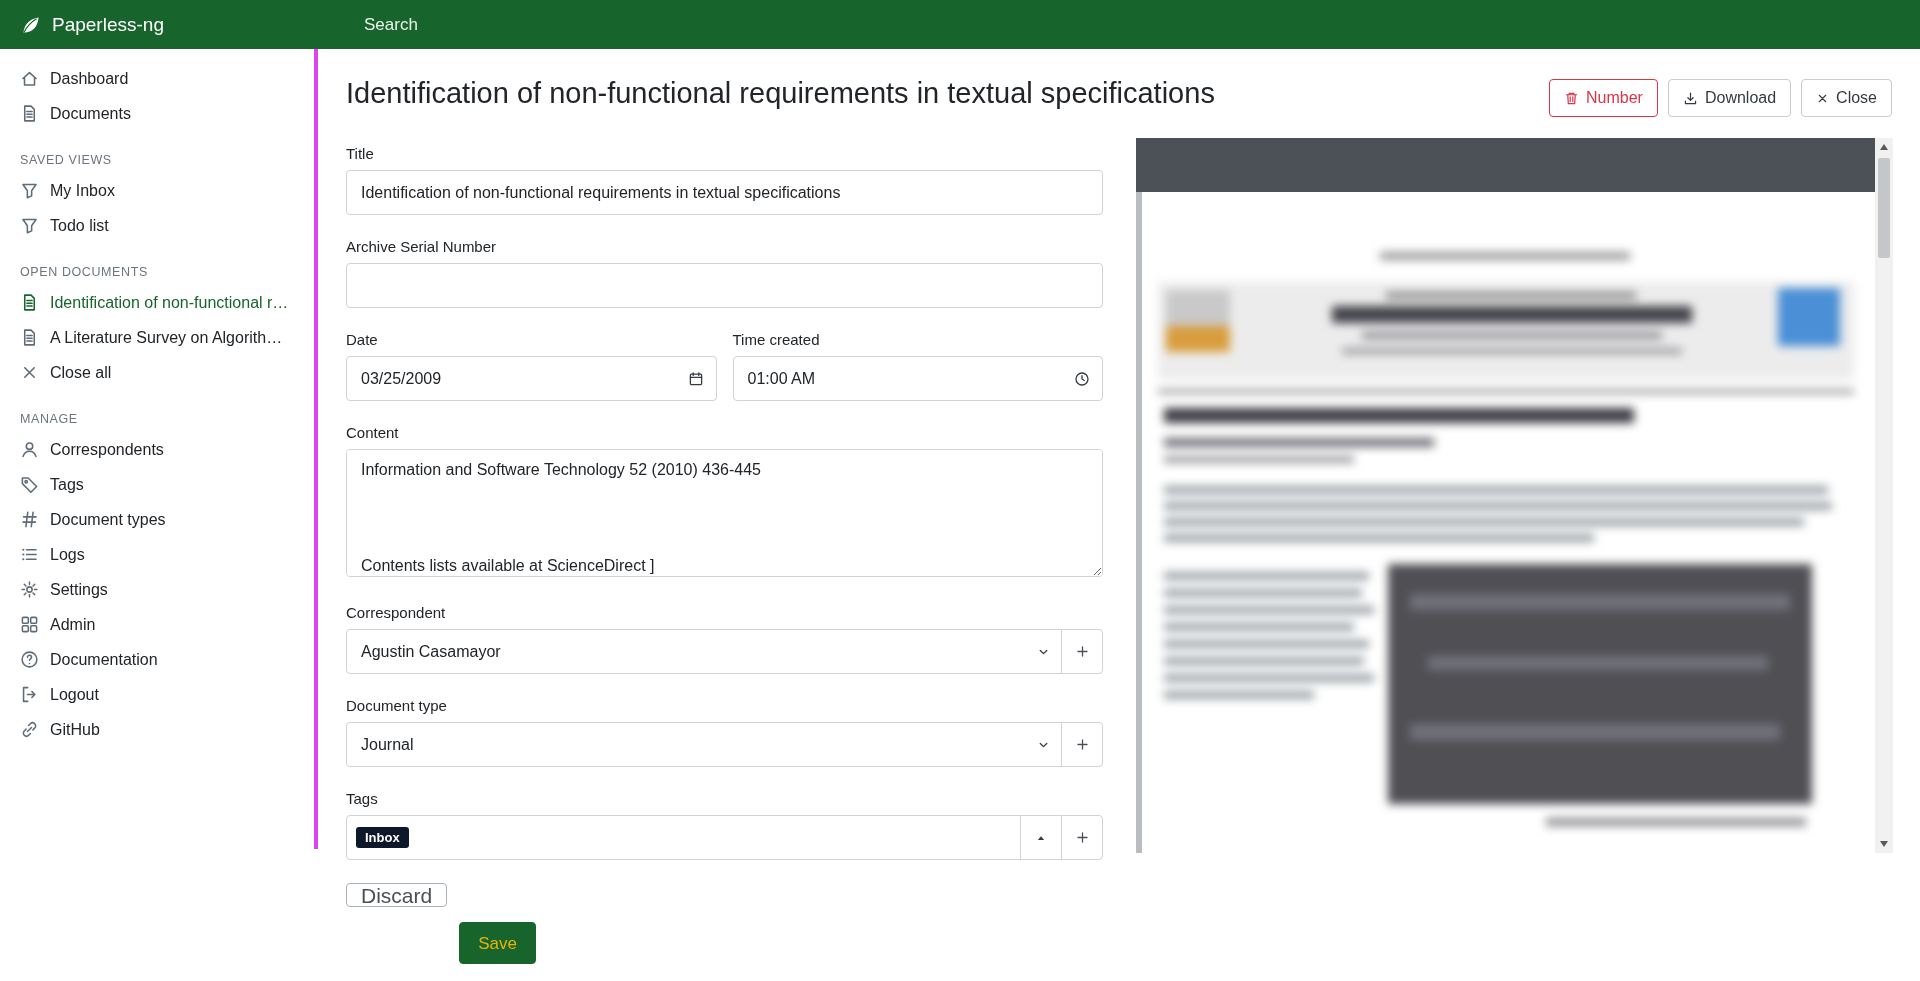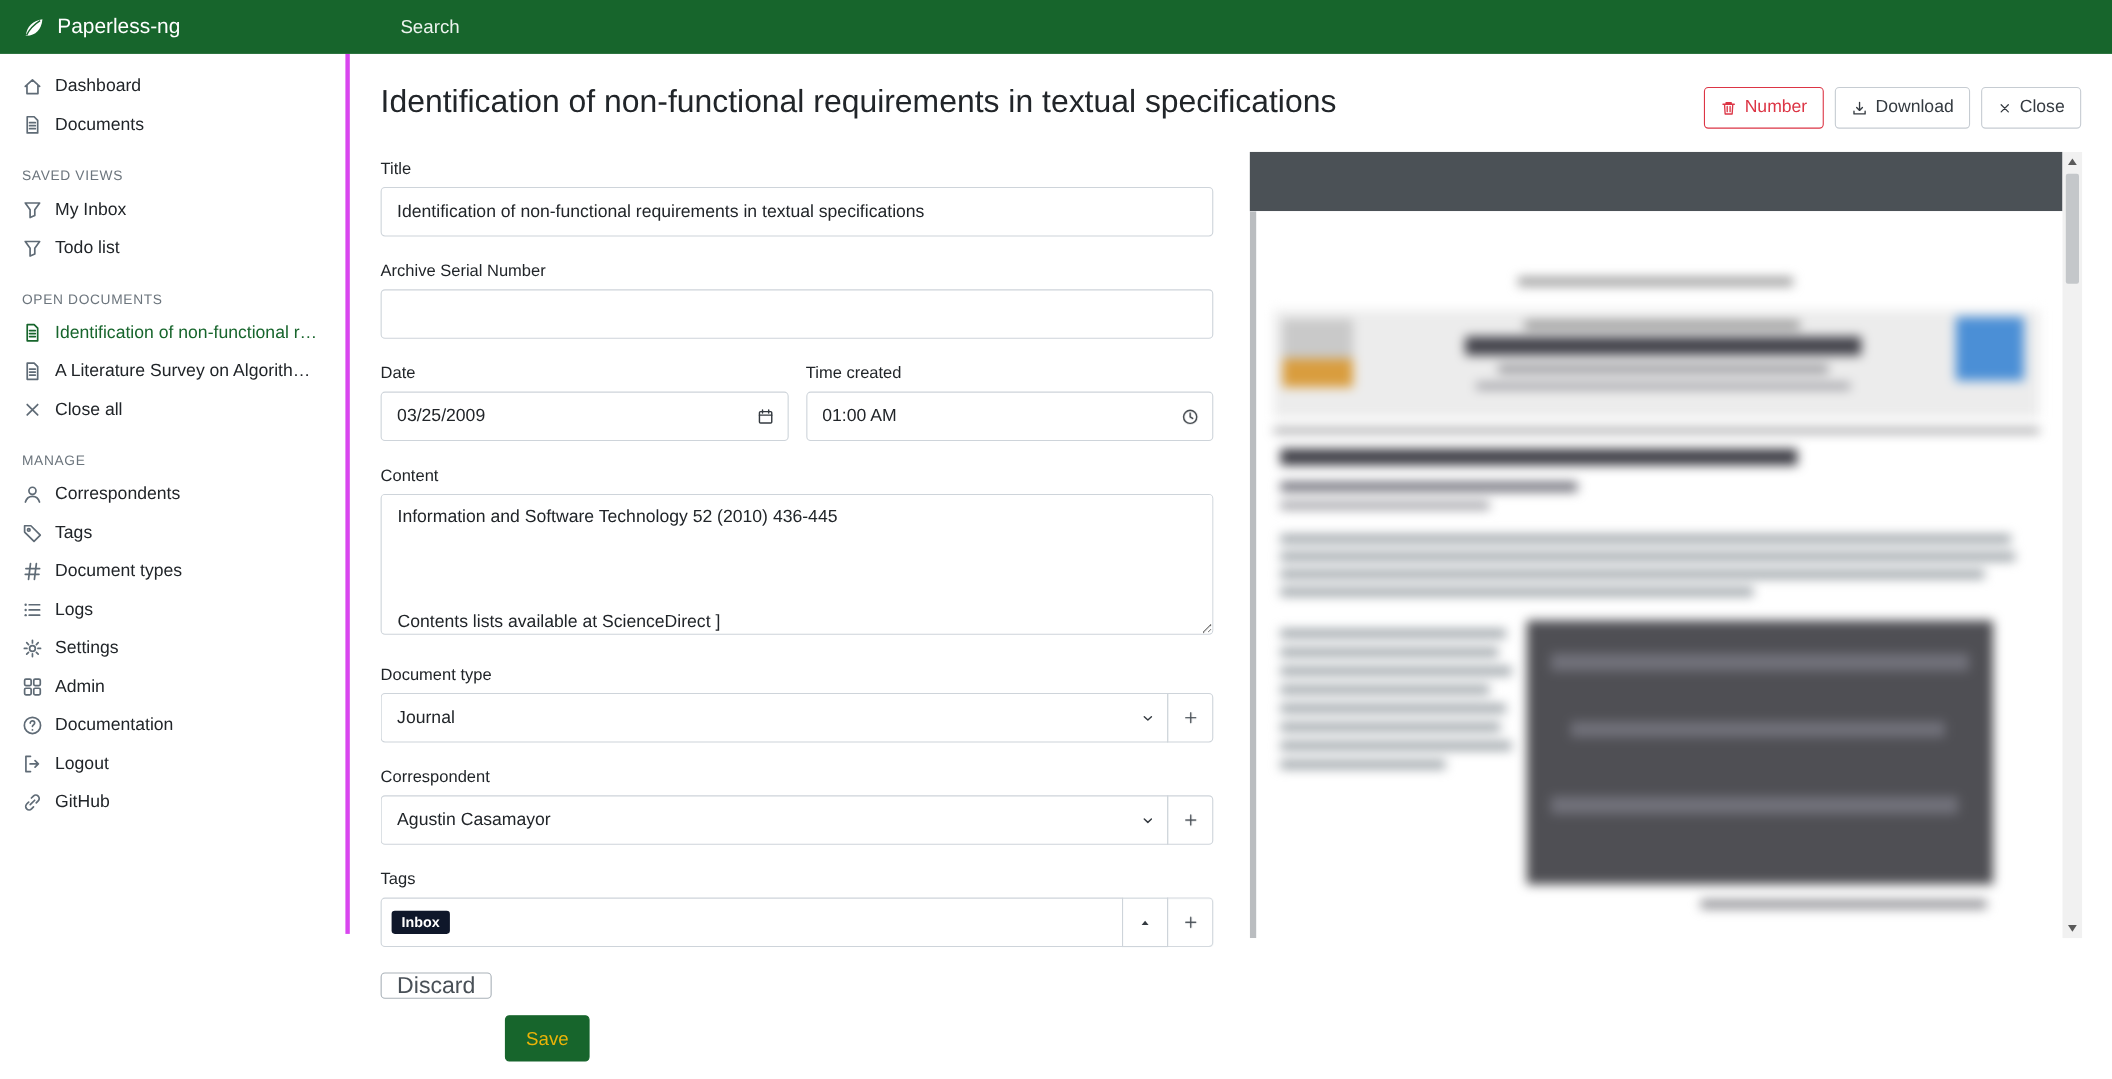--- a/index.html
+++ b/index.html
@@ -378,46 +378,46 @@
       <div class="fgroup">
         <label class="flabel">Content</label>
         <textarea class="tarea" style="">Information and Software Technology 52 (2010) 436-445
 
 
 
 Contents lists available at ScienceDirect ]</textarea>
       </div>
 
       <div class="fgroup">
-        <label class="flabel">Document type</label>
+        <label class="flabel">Correspondent</label>
         <div class="input-group">
           <div class="select-wrap">
             <select class="tselect">
-              <option>Journal</option>
+              <option>Agustin Casamayor</option>
             </select>
             <span class="chev">
               <svg class="ic" width="13" height="13" viewBox="0 0 16 16" fill="none" stroke="currentColor" stroke-width="1.6" stroke-linecap="round" stroke-linejoin="round">
                   <path d="M4 6.2 8 10l4-3.8"></path>
                 </svg>
             </span>
           </div>
           <button class="ig-btn">
             <svg class="ic" width="15" height="15" viewBox="0 0 16 16" fill="none" stroke="currentColor" stroke-width="1.4" stroke-linecap="round">
                 <path d="M8 3.2v9.6M3.2 8h9.6"></path>
               </svg>
           </button>
         </div>
       </div>
 
       <div class="fgroup">
-        <label class="flabel">Correspondent</label>
+        <label class="flabel">Document type</label>
         <div class="input-group">
           <div class="select-wrap">
             <select class="tselect">
-              <option>Agustin Casamayor</option>
+              <option>Journal</option>
             </select>
             <span class="chev">
               <svg class="ic" width="13" height="13" viewBox="0 0 16 16" fill="none" stroke="currentColor" stroke-width="1.6" stroke-linecap="round" stroke-linejoin="round">
                   <path d="M4 6.2 8 10l4-3.8"></path>
                 </svg>
             </span>
           </div>
           <button class="ig-btn">
             <svg class="ic" width="15" height="15" viewBox="0 0 16 16" fill="none" stroke="currentColor" stroke-width="1.4" stroke-linecap="round">
                 <path d="M8 3.2v9.6M3.2 8h9.6"></path>

